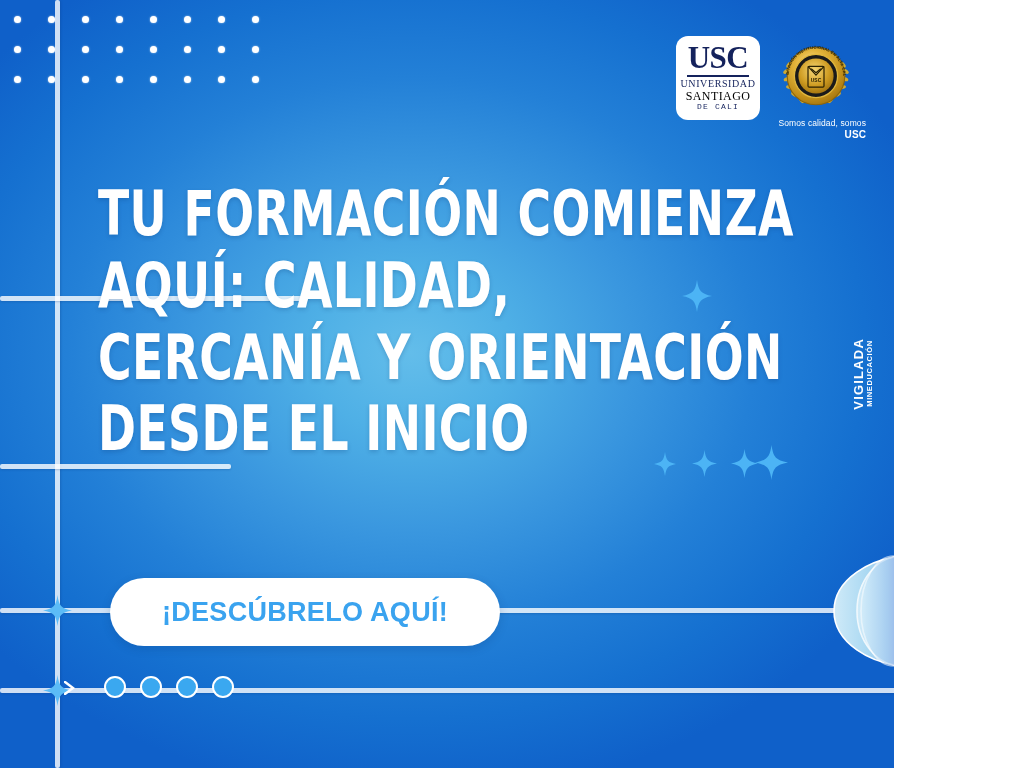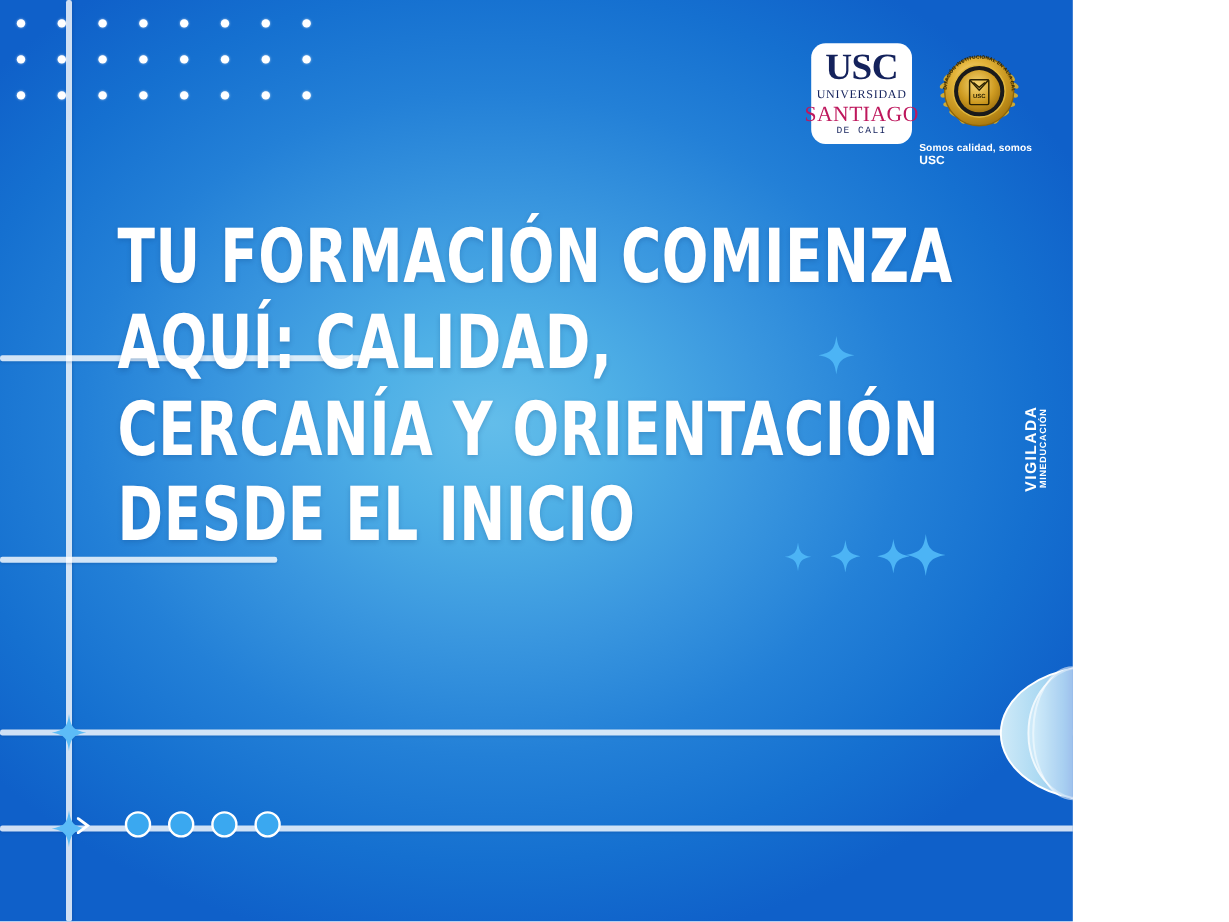--- a/index.html
+++ b/index.html
@@ -54,29 +54,29 @@
     padding:5px 6px 6px;
   }
   #usc-logo .usc-mark {
     font-family:"Liberation Serif", serif;
     font-weight:bold; font-size:31px; line-height:0.98;
     color:#14225c; letter-spacing:-0.5px;
   }
   #usc-logo .usc-rule { width:62px; height:2px; background:#14225c; margin:2px 0 1px; }
   #usc-logo .usc-l1 { font-size:10px; color:#14225c; letter-spacing:0.6px;
                       font-family:"Liberation Serif", serif; line-height:1.15; }
-  #usc-logo .usc-l2 { font-size:18px; color:#be185d; letter-spacing:0.4px;
+  #usc-logo .usc-l2 { font-size:12px; color:#000000; letter-spacing:0.4px;
                       font-family:"Liberation Serif", serif; line-height:1.05; }
   #usc-logo .usc-l3 { font-size:8px; color:#14225c; letter-spacing:1.2px;
                       font-family:Liberation Mono, monospace; line-height:1.2; }
 
   #seal-wrap { display:flex; flex-direction:column; align-items:center; width:100px; }
   #seal { width:80px; height:80px; position:relative; }
-  #seal-tag { margin-top:3px; text-align:left; line-height:1.12;
-              font-size:8.5px; color:#ffffff; font-weight:bold; letter-spacing:0.1px; }
+  #seal-tag { margin-top:3px; text-align:right; line-height:1.12;
+              font-size:8.5px; color:#ffffff; font-weight:normal; letter-spacing:0.1px; }
   #seal-tag .t2 { font-size:8.5px; }
   #seal-tag .t2 b { font-size:10px; }
 
   
   #headline {
     position:absolute; left:98px; top:184px; width:740px;
     color:#ffffff;
     font-family:"Liberation Sans Narrow","DejaVu Sans Condensed","Liberation Sans", sans-serif;
     font-weight:bold;
     font-size:62px;
@@ -323,19 +323,20 @@
     <i></i>
     <i></i>
   </div>
 
   <div id="arrow-mark">
     <svg width="16" height="14" viewBox="0 0 16 14">
         <path d="M1 1 L9 7 L1 13" fill="none" stroke="#ffffff" stroke-width="2.4" stroke-linecap="round"></path>
       </svg>
   </div>
 
+  <div id="cta">¡DESCÚBRELO AQUÍ!</div>
 
   <div id="vigilada">
     <span class="v1">VIGILADA</span>
     <span class="v2">MINEDUCACIÓN</span>
   </div>
 
 </div>
 
 </body></html>

